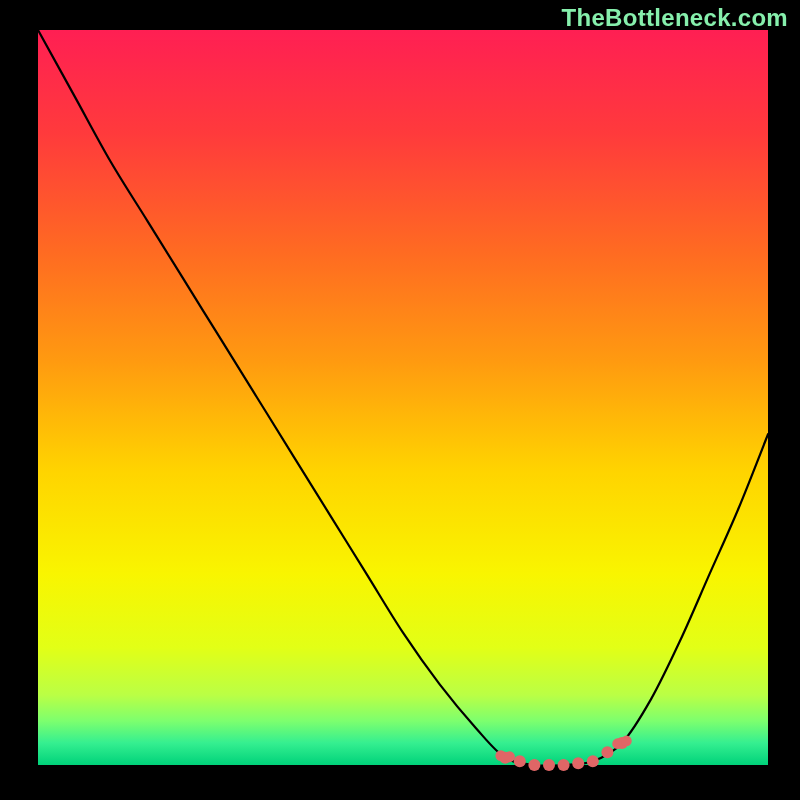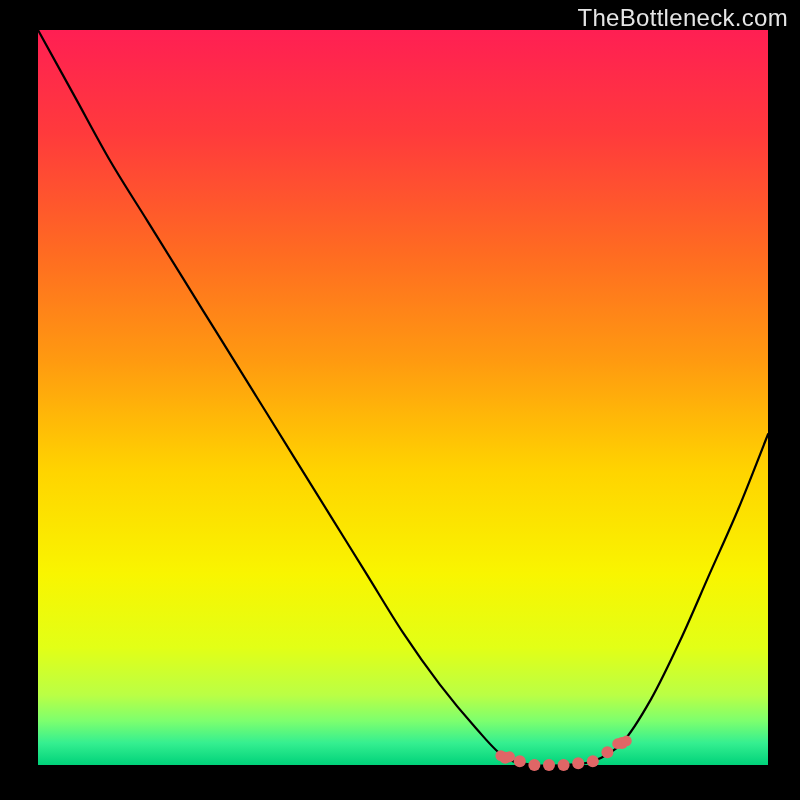--- a/index.html
+++ b/index.html
@@ -13,24 +13,24 @@
   #container {
     position: relative;
     width: 800px;
     height: 800px;
     background: #000;
   }
   #watermark {
     position: absolute;
     top: 4px;
     right: 12px;
-    color: #e5e5e5;
+    color: #86efac;
     font-family: Arial, Helvetica, sans-serif;
     font-size: 24px;
-    font-weight: 400;
+    font-weight: 700;
     letter-spacing: 0.3px;
     z-index: 3;
   }
   svg {
     position: absolute;
     top: 0;
     left: 0;
   }
 </style>
 </head>

